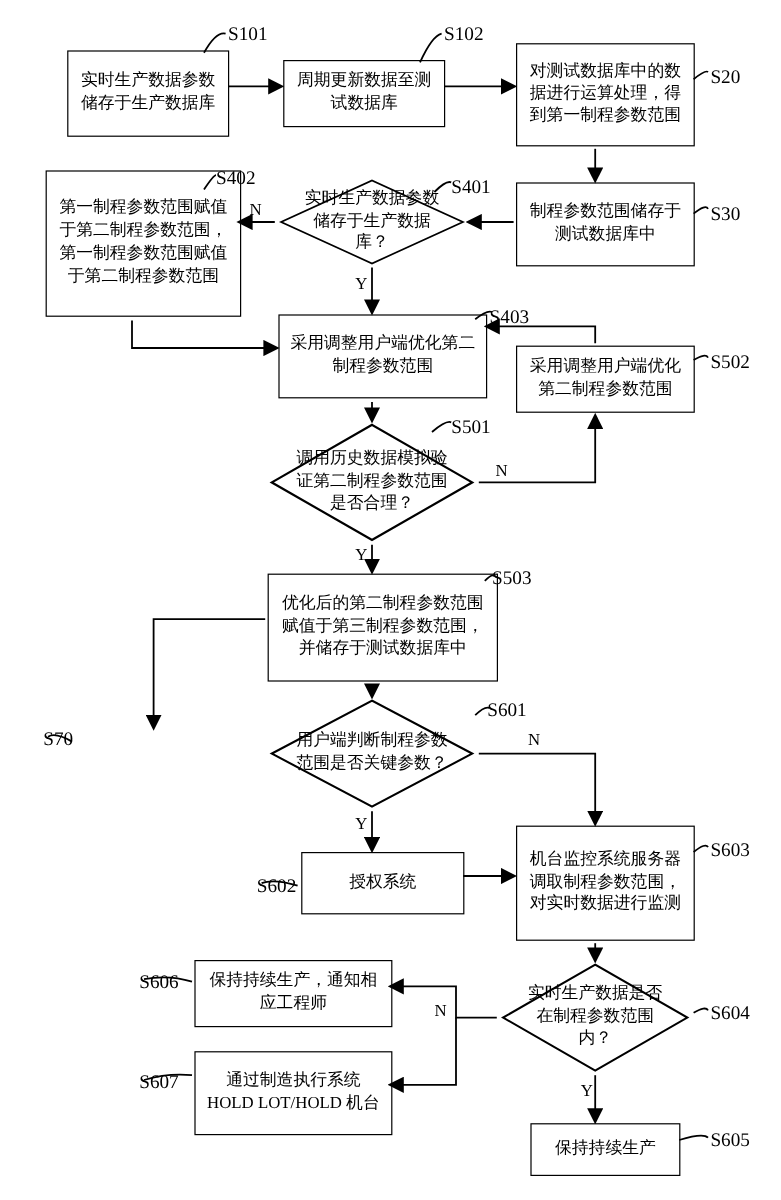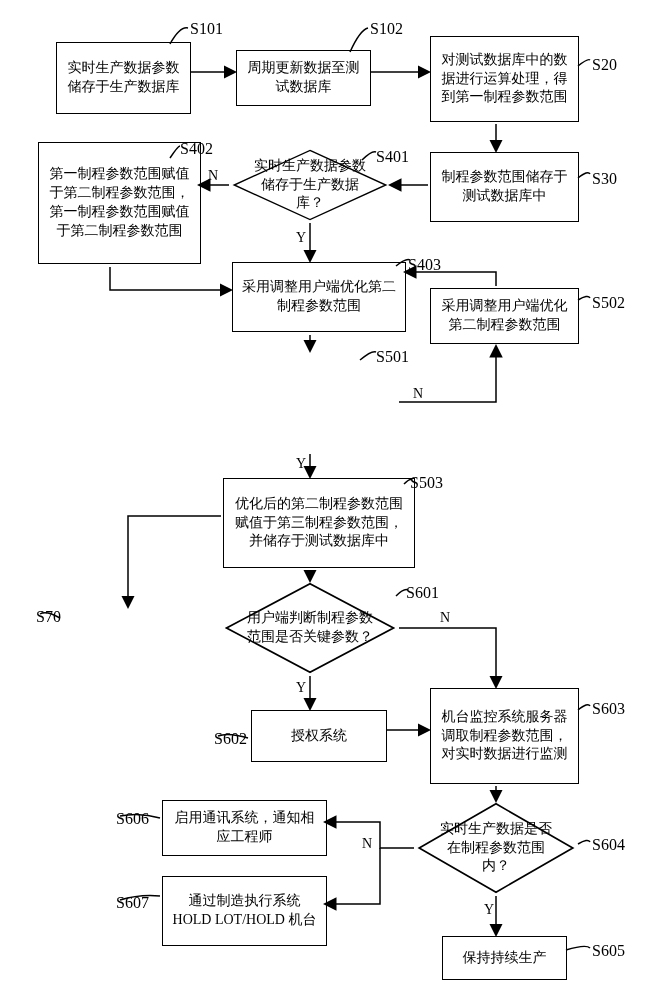--- a/index.html
+++ b/index.html
@@ -38,20 +38,26 @@
   <svg viewBox="0 0 100 100" preserveAspectRatio="none">
         <polygon points="50,2 98,50 50,98 2,50" fill="#fff" stroke="#000" stroke-width="1.5"></polygon>
       </svg>
   <span>实时生产数据参数储存于生产数据库？</span>
 </div>
 
 <div class="box" style="left:232px;top:262px;width:156px;height:56px">
       <span>采用调整用户端优化第二制程参数范围</span>
     </div>
 
+<div class="dia" style="left:223px;top:352px;width:174px;height:100px">
+  <svg viewBox="0 0 100 100" preserveAspectRatio="none">
+        <polygon points="50,2 98,50 50,98 2,50" fill="#fff" stroke="#000" stroke-width="1.5"></polygon>
+      </svg>
+  <span>调用历史数据模拟验证第二制程参数范围是否合理？</span>
+</div>
 
 <div class="box" style="left:430px;top:288px;width:131px;height:42px">
       <span>采用调整用户端优化第二制程参数范围</span>
     </div>
 
 <div class="box" style="left:223px;top:478px;width:174px;height:76px">
       <span>优化后的第二制程参数范围赋值于第三制程参数范围，并储存于测试数据库中</span>
     </div>
 
 <div class="dia" style="left:223px;top:582px;width:174px;height:92px">
@@ -71,21 +77,21 @@
     </div>
 
 <div class="dia" style="left:416px;top:802px;width:160px;height:92px">
   <svg viewBox="0 0 100 100" preserveAspectRatio="none">
         <polygon points="50,2 98,50 50,98 2,50" fill="#fff" stroke="#000" stroke-width="1.5"></polygon>
       </svg>
   <span>实时生产数据是否在制程参数范围内？</span>
 </div>
 
 <div class="box" style="left:162px;top:800px;width:147px;height:42px">
-      <span>启用通讯系统，通知相应工程师</span>
+      <span>保持持续生产，通知相应工程师</span>
     </div>
 <div class="box" style="left:162px;top:876px;width:147px;height:56px">
       <span>通过制造执行系统HOLD LOT/HOLD 机台</span>
     </div>
 
 <div class="box" style="left:442px;top:936px;width:107px;height:30px">
       <span>保持持续生产</span>
     </div>
 
 <div class="lbl" style="left:190px;top:20px">S101</div>

